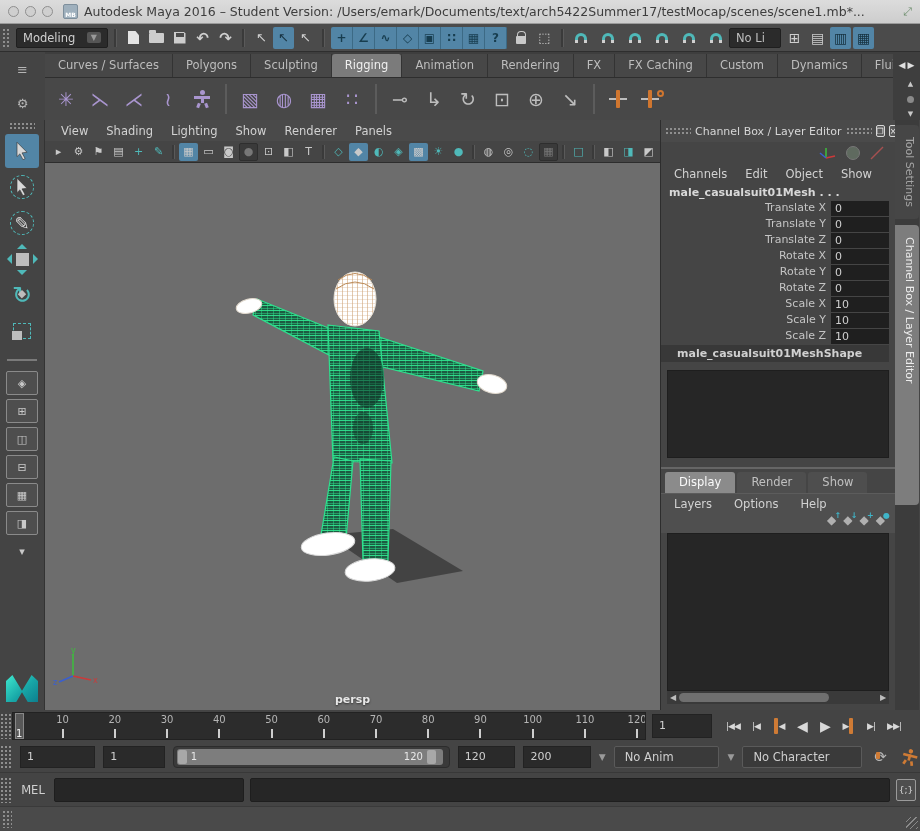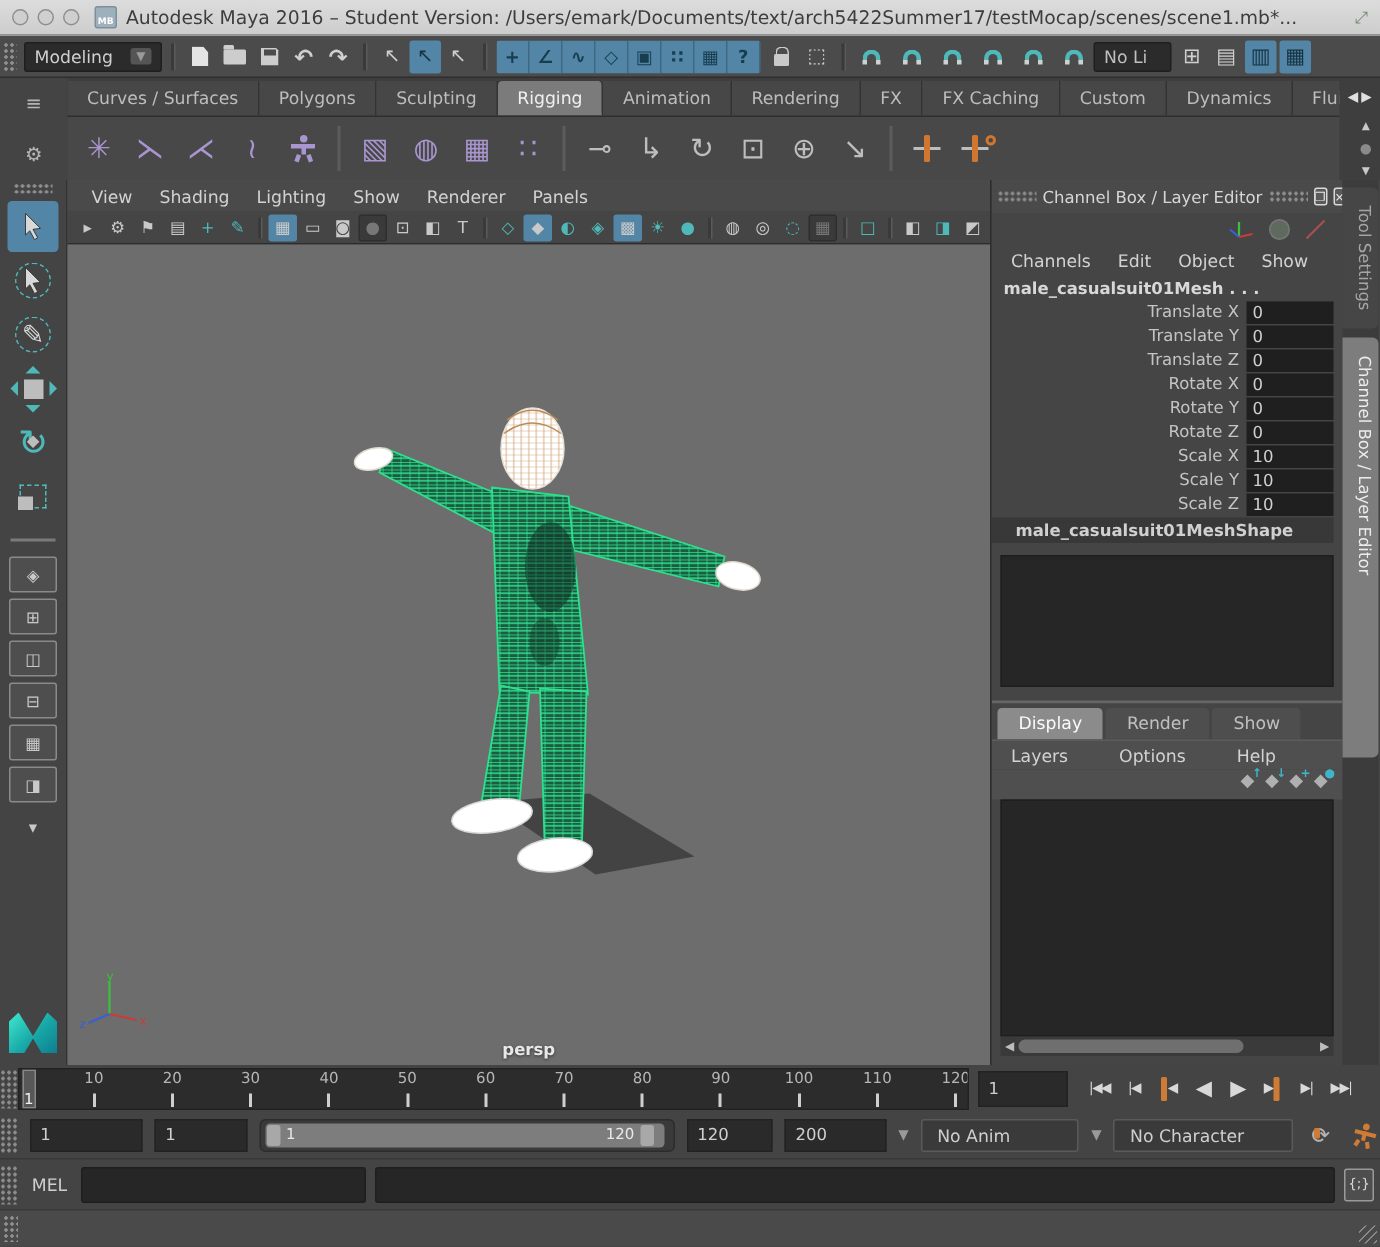--- a/index.html
+++ b/index.html
@@ -140,21 +140,21 @@
   .cb-row .lab { flex:1; text-align:right; color:#c4c4c4; padding-right:5px; }
   .cb-row .val { width:58px; background:#1f1f1f; color:#cfcfcf; height:15px; line-height:15px;
     padding-left:4px; margin-right:6px; }
   #cb-shapes-h { font-weight:bold; color:#d8d8d8; padding:4px 0 2px 6px; }
   #cb-shape-row { background:#383838; color:#d0d0d0; font-weight:bold; padding:2px 0 2px 16px; margin-right:6px; }
   #cb-empty { background:#262626; border:1px solid #1e1e1e; height:88px; margin:8px 6px 0 6px; }
   #le-divider { height:2px; background:#666; margin:9px 0 0 0; }
   #le-tabs { display:flex; align-items:flex-end; height:24px; padding-left:4px; gap:2px; background:#454545; }
   .letab { padding:3px 14px 4px; font-size:11.5px; color:#c0c0c0; background:#4e4e4e; border-radius:3px 3px 0 0; }
   .letab.active { background:#8b8b8b; color:#fafafa;margin-top:18px; }
-  #le-menus { height:20px; display:flex; gap:20px; padding-left:6px; align-items:center; background:#4f4f4f; border-top:1px solid #5c5c5c;}
+  #le-menus { height:20px; display:flex; gap:8px; padding-left:6px; align-items:center; background:#4f4f4f; border-top:1px solid #5c5c5c;}
   #le-menus .pmenu { color:#d2d2d2; padding:2px 7px; font-size:11.5px; }
   #le-icons { height:20px; display:flex; justify-content:flex-end; gap:7px; padding-right:10px; background:#4f4f4f; }
   .lyric { position:relative; font-size:12px; color:#b0b0b0; }
   .lyric sup { position:absolute; right:-5px; top:-2px; font-size:8px; color:#3fb5c9; font-weight:bold; }
   #le-list { background:#262626; border:1px solid #1e1e1e; flex:1; margin:0 6px 0 6px; }
   #le-scroll { height:13px; margin:0 6px 6px 6px; background:#3a3a3a; display:flex; align-items:center; }
   #le-scroll .arr { width:12px; color:#bdbdbd; font-size:8px; text-align:center; }
   #le-scroll .thumb { width:150px; height:9px; background:#6f6f6f; border-radius:5px; }
   #le-scroll .track { flex:1; }
 

